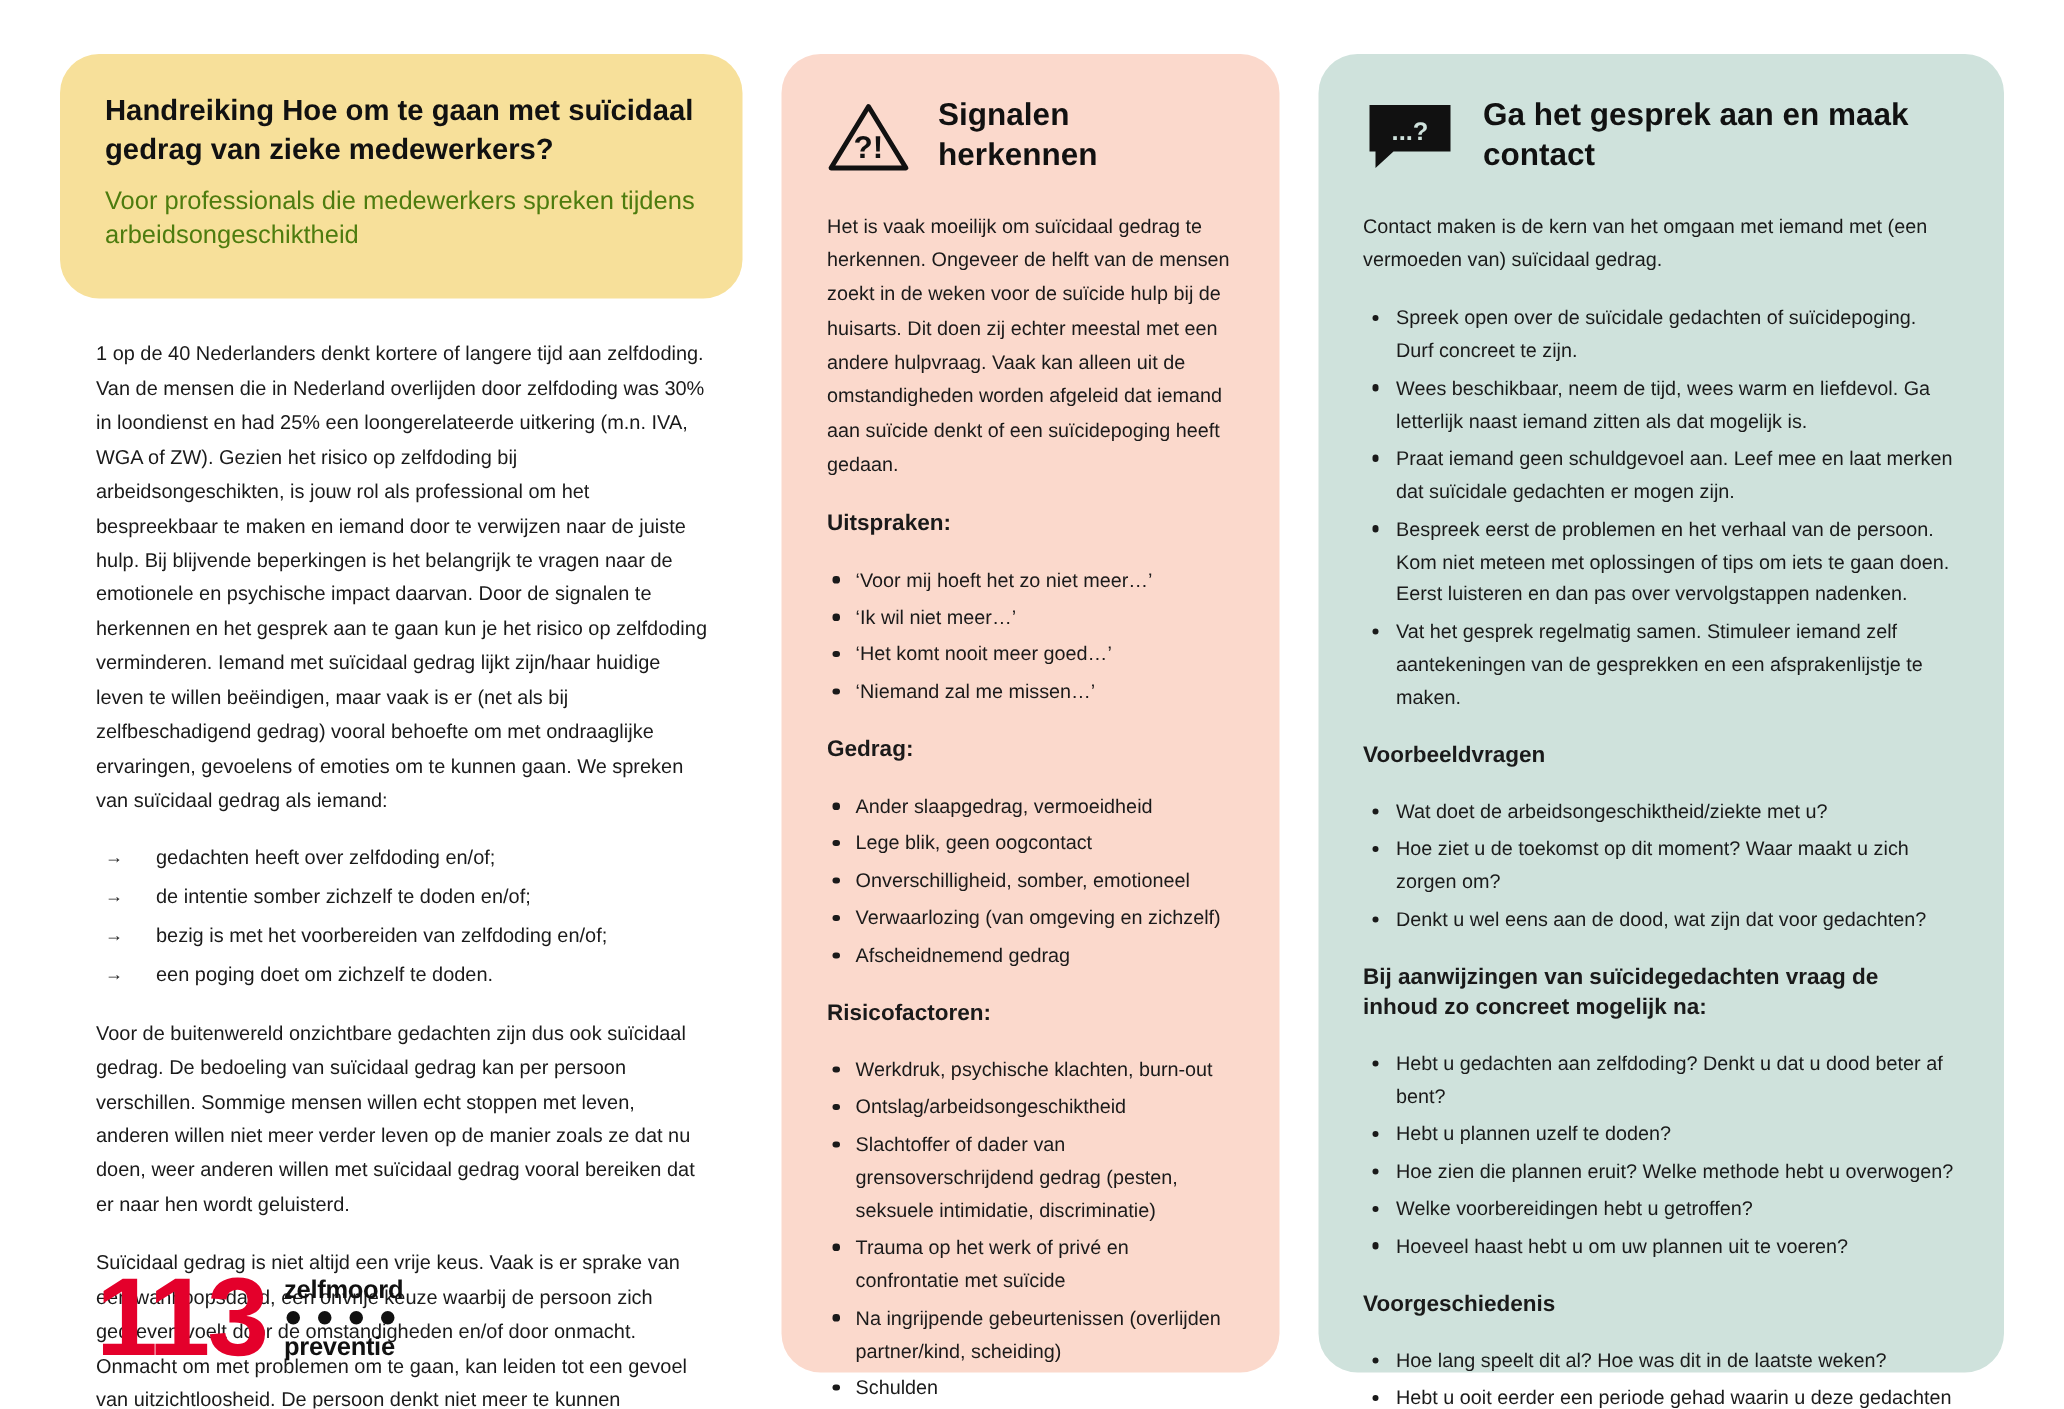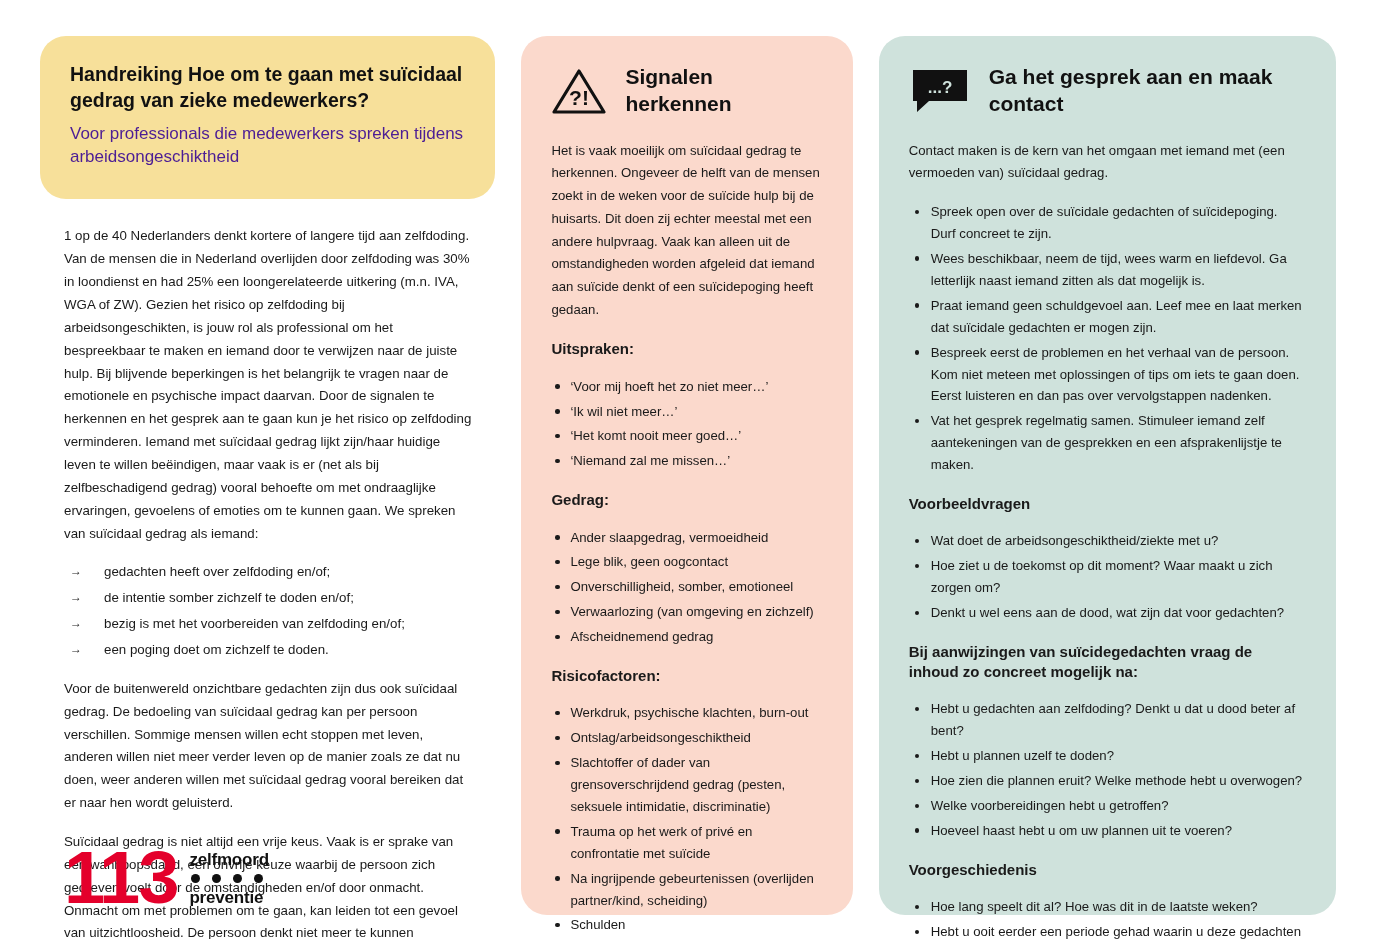--- a/index.html
+++ b/index.html
@@ -29,21 +29,21 @@
     font-size: 19.5px;
     font-weight: bold;
     line-height: 1.32;
     color: #111;
     margin: 0 0 10px 0;
   }
   .title-sub {
     font-size: 17px;
     font-weight: normal;
     line-height: 1.35;
-    color: #4c1d95;
+    color: #4d7c0f;
     margin: 0;
   }
   .body-text {
     font-size: 13.3px;
     line-height: 1.72;
     color: #1a1a1a;
     padding: 0 22px 0 24px;
   }
   .body-text p { margin: 0 0 16px 0; }
   .arrow-list { list-style: none; margin: 0 0 16px 0; padding: 0; }

